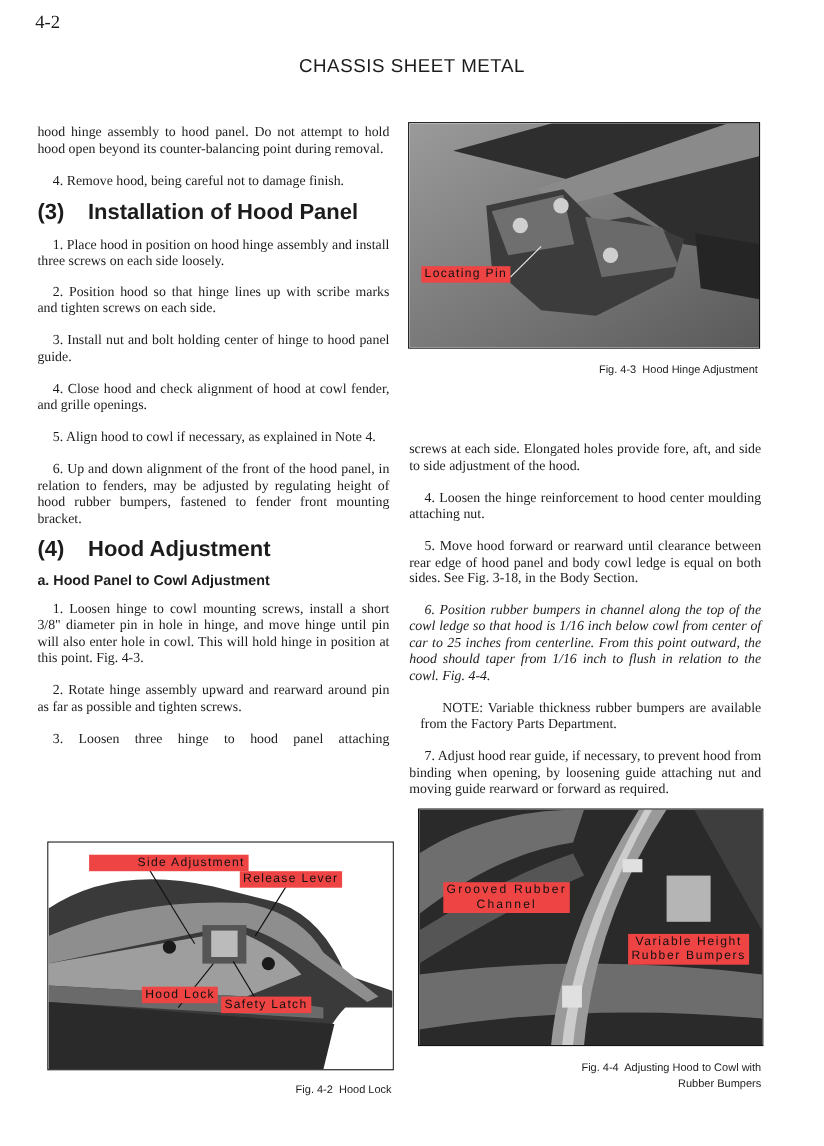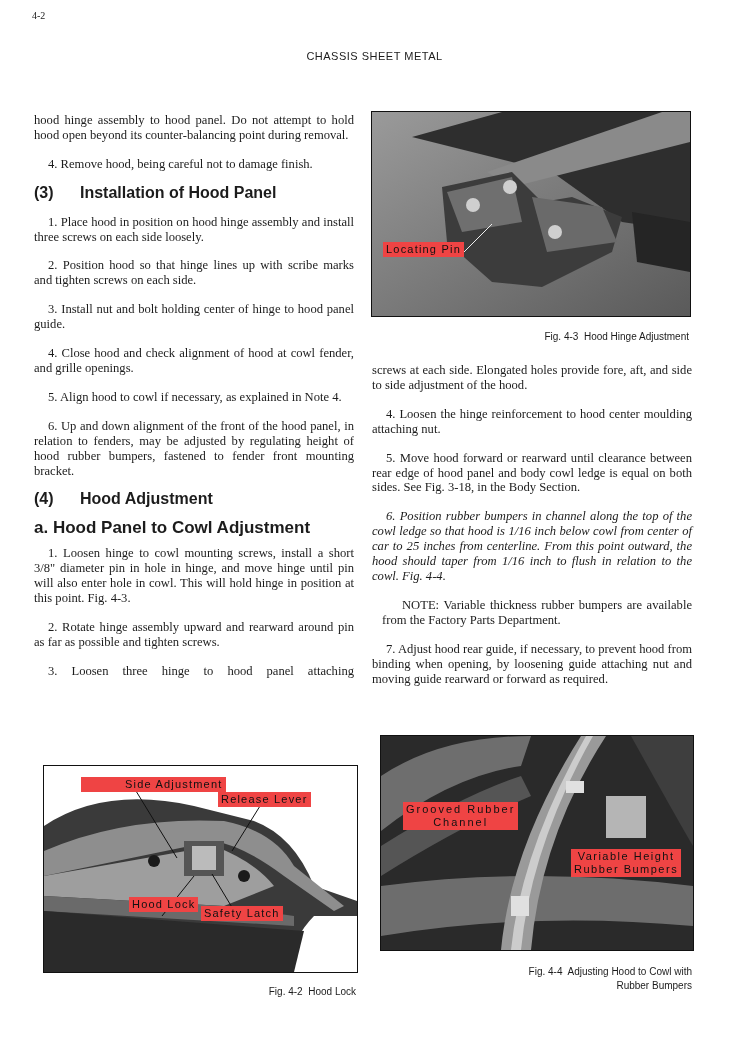--- a/index.html
+++ b/index.html
@@ -1,38 +1,38 @@
 <!DOCTYPE html>
 <html><head>
 <meta charset="utf-8">
 <style>
   html, body { margin: 0; padding: 0; background: #ffffff; }
   body {
     width: 749px; height: 1042px; position: relative; overflow: hidden;
     font-family: "Liberation Serif", "DejaVu Serif", serif;
     color: #1c1c1c;
   }
-  .page-num { position: absolute; left: 32px; top: 10px; font-size: 10px; }
+  .page-num { position: absolute; left: 32px; top: 10px; font-size: 17px; }
   .page-title {
     position: absolute; left: 0; width: 749px; top: 50px; text-align: center;
-    font-family: "Liberation Sans", "DejaVu Sans", sans-serif; font-size: 11px; letter-spacing: 0.5px;
+    font-family: "Liberation Sans", "DejaVu Sans", sans-serif; font-size: 17px; letter-spacing: 0.5px;
   }
   .col { position: absolute; font-size: 12.6px; line-height: 14.9px; text-align: justify; }
   .col-left { left: 34px; width: 320px; }
-  .col-right { left: 372px; width: 320px; }
+  .col-right { left: 372px; width: 320px; margin-top: 38px; }
   .para { margin: 0 0 14px 0; text-indent: 0; }
   .note { padding-left: 10px; text-align: justify; }
   h2.section {
     font-family: "Liberation Sans", "DejaVu Sans", sans-serif; font-weight: bold;
-    font-size: 16px; margin: 2px 0 14px 0; text-align: left;
+    font-size: 20px; margin: 2px 0 14px 0; text-align: left;
   }
   h2.section .sec-num { display: inline-block; width: 46px; }
   h3.sub {
     font-family: "Liberation Sans", "DejaVu Sans", sans-serif; font-weight: bold;
-    font-size: 17px; margin: 0 0 10px 0; text-align: left;
+    font-size: 13px; margin: 0 0 10px 0; text-align: left;
   }
   .figure { position: absolute; border: 1.5px solid #111; overflow: hidden; }
   .photo { position: absolute; inset: 0; }
   .callout {
     position: absolute; background: #ef4444; color: #111;
     font-family: "Liberation Sans", "DejaVu Sans", sans-serif; font-size: 11px;
     letter-spacing: 1.2px; padding: 1px 3px; line-height: 13px; white-space: nowrap;
     text-align: center;
   }
   .caption {

